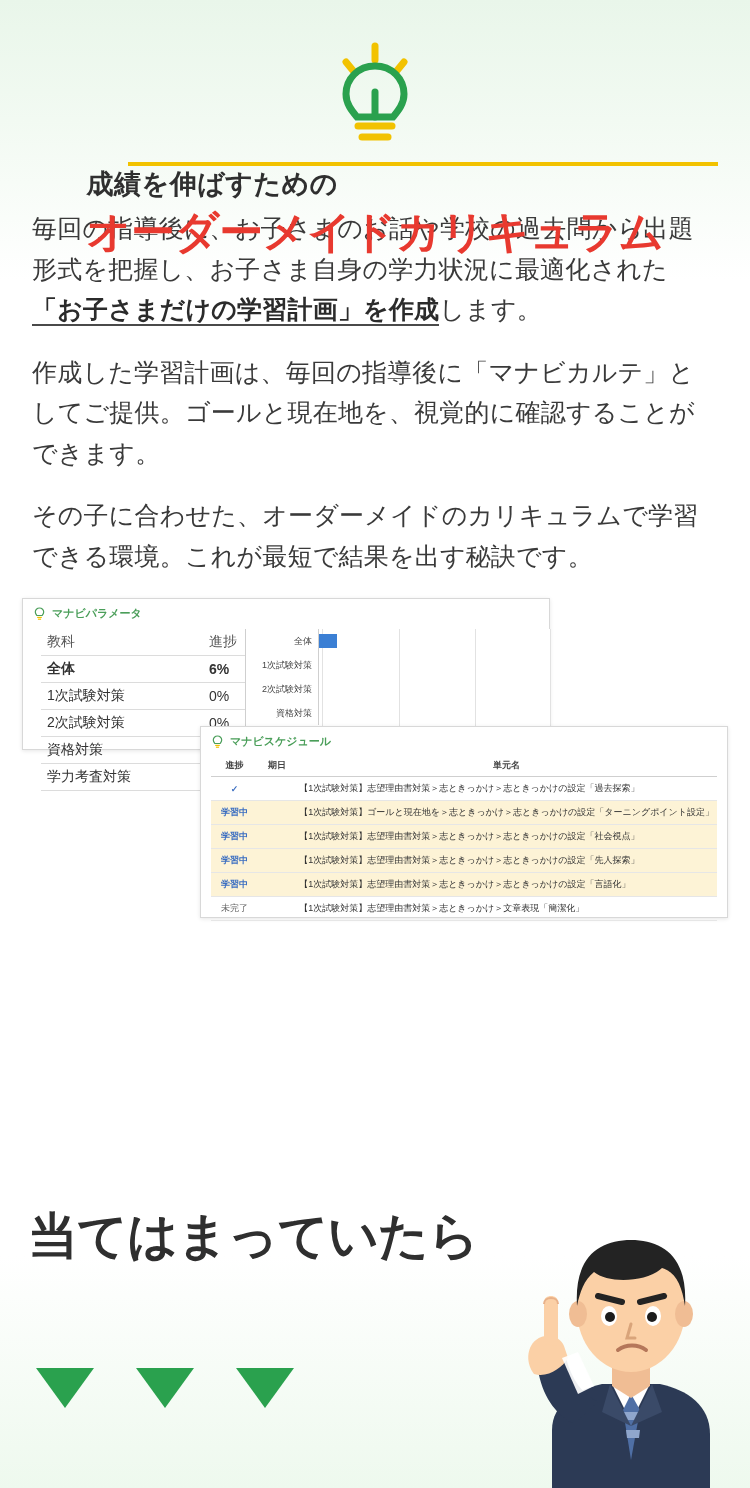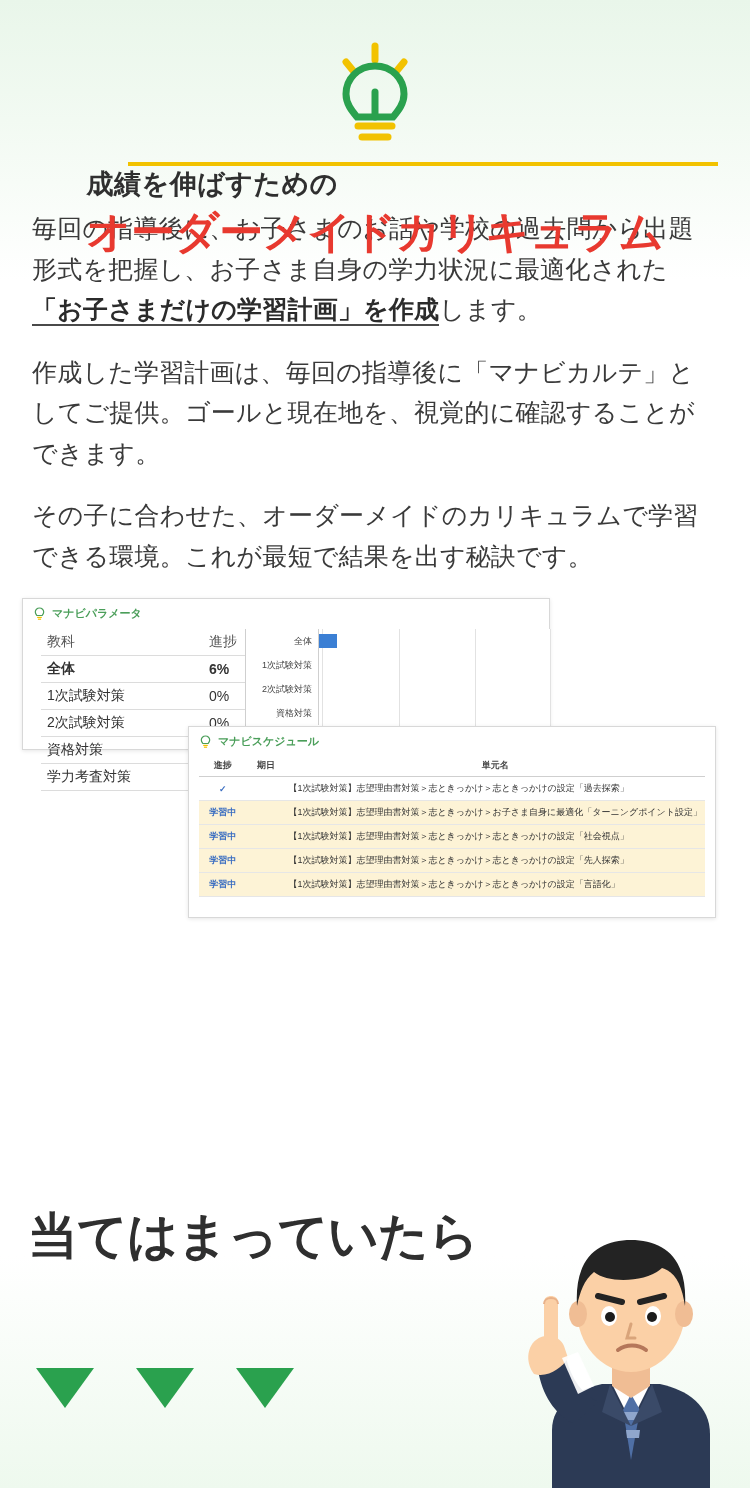--- a/index.html
+++ b/index.html
@@ -168,21 +168,21 @@
   }
   .gridline {
     position: absolute;
     top: 0; bottom: 0;
     width: 1px;
     background: #e2e2e2;
   }
 
   
   .card-sched {
-    left: 188px;
+    left: 200px;
     top: 128px;
     width: 528px;
     height: 192px;
   }
   .sched-table {
     width: 506px;
     margin: 0 10px;
     border-collapse: collapse;
     font-size: 9px;
     color: #333;
@@ -402,36 +402,41 @@
         </thead>
         <tbody>
           <tr>
             <td class="c-status">✓</td>
             <td class="c-date"></td>
             <td class="c-unit">【1次試験対策】志望理由書対策＞志ときっかけ＞志ときっかけの設定「過去探索」</td>
           </tr>
           <tr class="hl">
             <td class="c-status">学習中</td>
             <td class="c-date"></td>
-            <td class="c-unit">【1次試験対策】志望理由書対策＞志ときっかけ＞お子さま自身に最適化「ターニングポイント設定」</td>
+            <td class="c-unit">【1次試験対策】ゴールと現在地を＞志ときっかけ＞志ときっかけの設定「ターニングポイント設定」</td>
           </tr>
           <tr class="hl">
             <td class="c-status">学習中</td>
             <td class="c-date"></td>
             <td class="c-unit">【1次試験対策】志望理由書対策＞志ときっかけ＞志ときっかけの設定「社会視点」</td>
           </tr>
           <tr class="hl">
             <td class="c-status">学習中</td>
             <td class="c-date"></td>
             <td class="c-unit">【1次試験対策】志望理由書対策＞志ときっかけ＞志ときっかけの設定「先人探索」</td>
           </tr>
           <tr class="hl">
             <td class="c-status">学習中</td>
             <td class="c-date"></td>
             <td class="c-unit">【1次試験対策】志望理由書対策＞志ときっかけ＞志ときっかけの設定「言語化」</td>
+          </tr>
+          <tr>
+            <td class="c-status plain">未完了</td>
+            <td class="c-date"></td>
+            <td class="c-unit">【1次試験対策】志望理由書対策＞志ときっかけ＞文章表現「簡潔化」</td>
           </tr>
         </tbody>
       </table>
     </div>
   </div>
 
   <div class="bottom">
     <div class="bottom-text">
       <div class="bt-line1">当てはまっていたら</div>
     </div>

